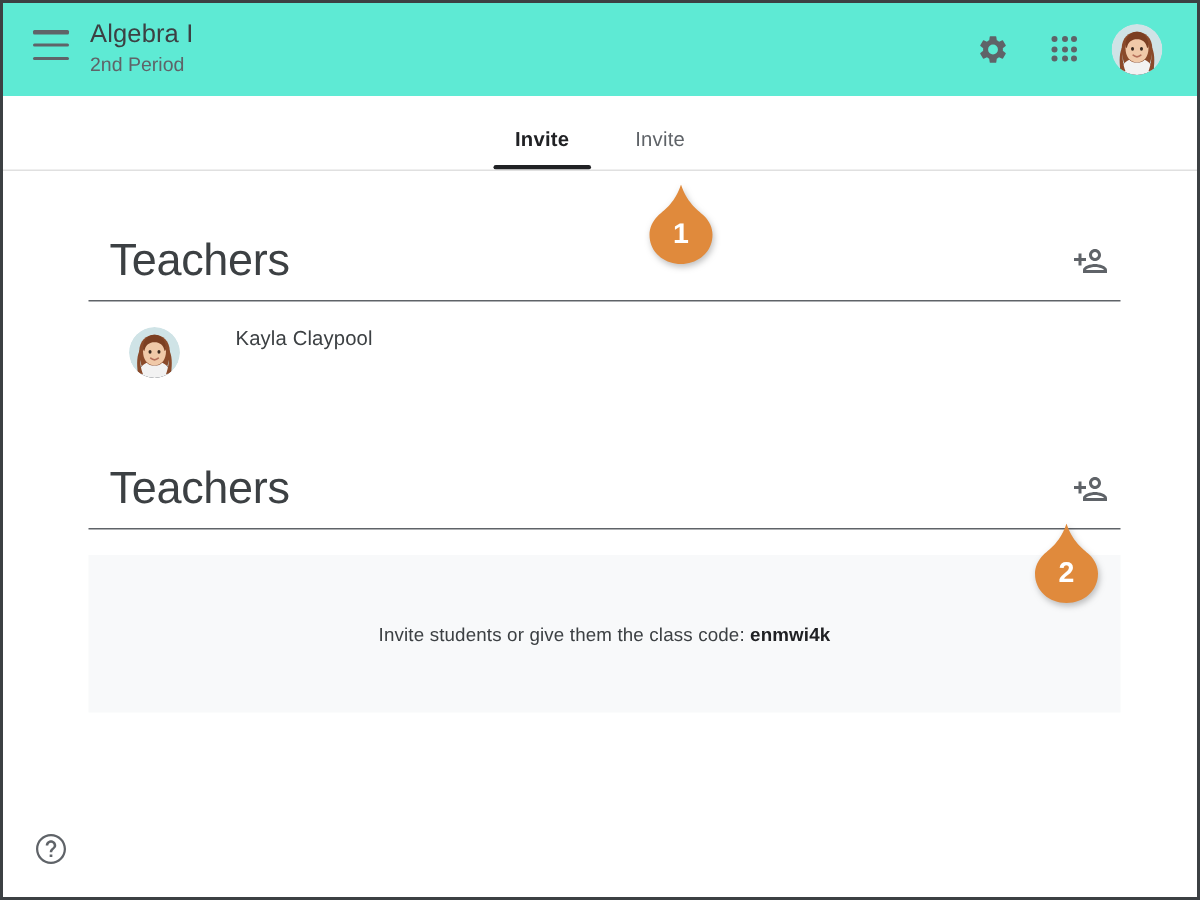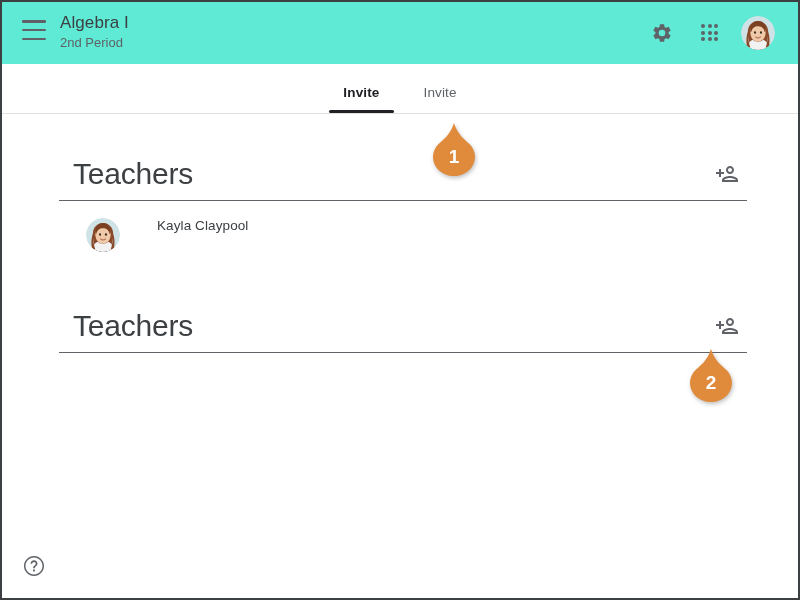--- a/index.html
+++ b/index.html
@@ -397,20 +397,23 @@
     <div class="section-head" style="top:192px;">
       <div class="section-title">Teachers</div>
       <div class="person-add-btn">
         <svg width="24" height="24" viewBox="0 0 24 24">
           <path fill="#5f6368" d="M15 12c2.21 0 4-1.79 4-4s-1.79-4-4-4-4 1.79-4 4 1.79 4 4 4zm0-6c1.1 0 2 .9 2 2s-.9 2-2 2-2-.9-2-2 .9-2 2-2zm0 8c-2.67 0-8 1.34-8 4v2h16v-2c0-2.66-5.33-4-8-4zm-6 4c.22-.72 3.31-2 6-2 2.7 0 5.8 1.29 6 2H9zM6 10V7H4v3H1v2h3v3h2v-3h3v-2H6z"></path>
         </svg>
       </div>
     </div>
     <div class="section-rule" style="top:238px;"></div>
 
+    <div class="invite-box">
+      <div class="invite-text"><span>Invite students or give them the class code: </span><b>enmwi4k</b></div>
+    </div>
 
   </div>
 
   <div class="help-btn">
     <svg width="24" height="24" viewBox="0 0 24 24">
       <path fill="#5f6368" d="M12 2C6.48 2 2 6.48 2 12s4.48 10 10 10 10-4.48 10-10S17.52 2 12 2zm0 18.5c-4.69 0-8.5-3.81-8.5-8.5S7.31 3.5 12 3.5s8.5 3.81 8.5 8.5-3.81 8.5-8.5 8.5zm-.9-3.1h1.8v-1.8h-1.8v1.8zm.9-11.2c-1.93 0-3.5 1.57-3.5 3.5h1.7c0-.99.81-1.8 1.8-1.8s1.8.81 1.8 1.8c0 1.8-2.65 1.57-2.65 4.5h1.7c0-2.03 2.65-2.25 2.65-4.5 0-1.93-1.57-3.5-3.5-3.5z"></path>
     </svg>
   </div>
 
   <div class="callout" id="callout-1">

